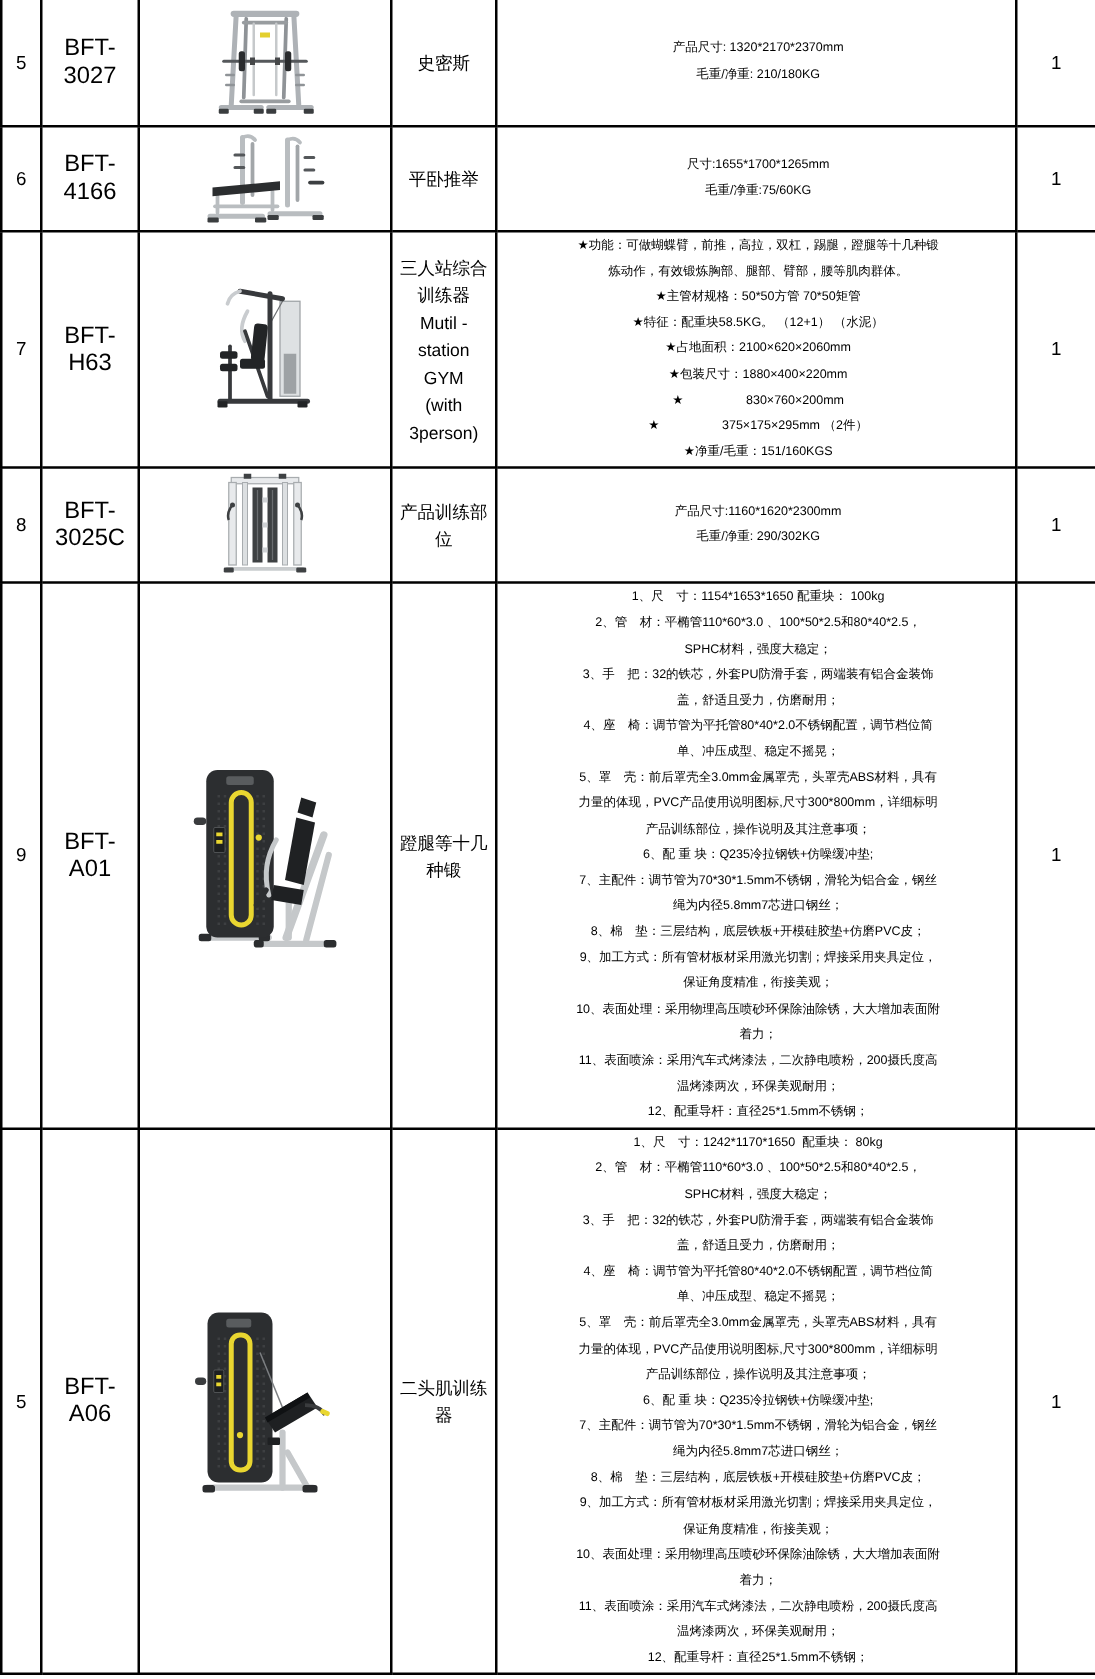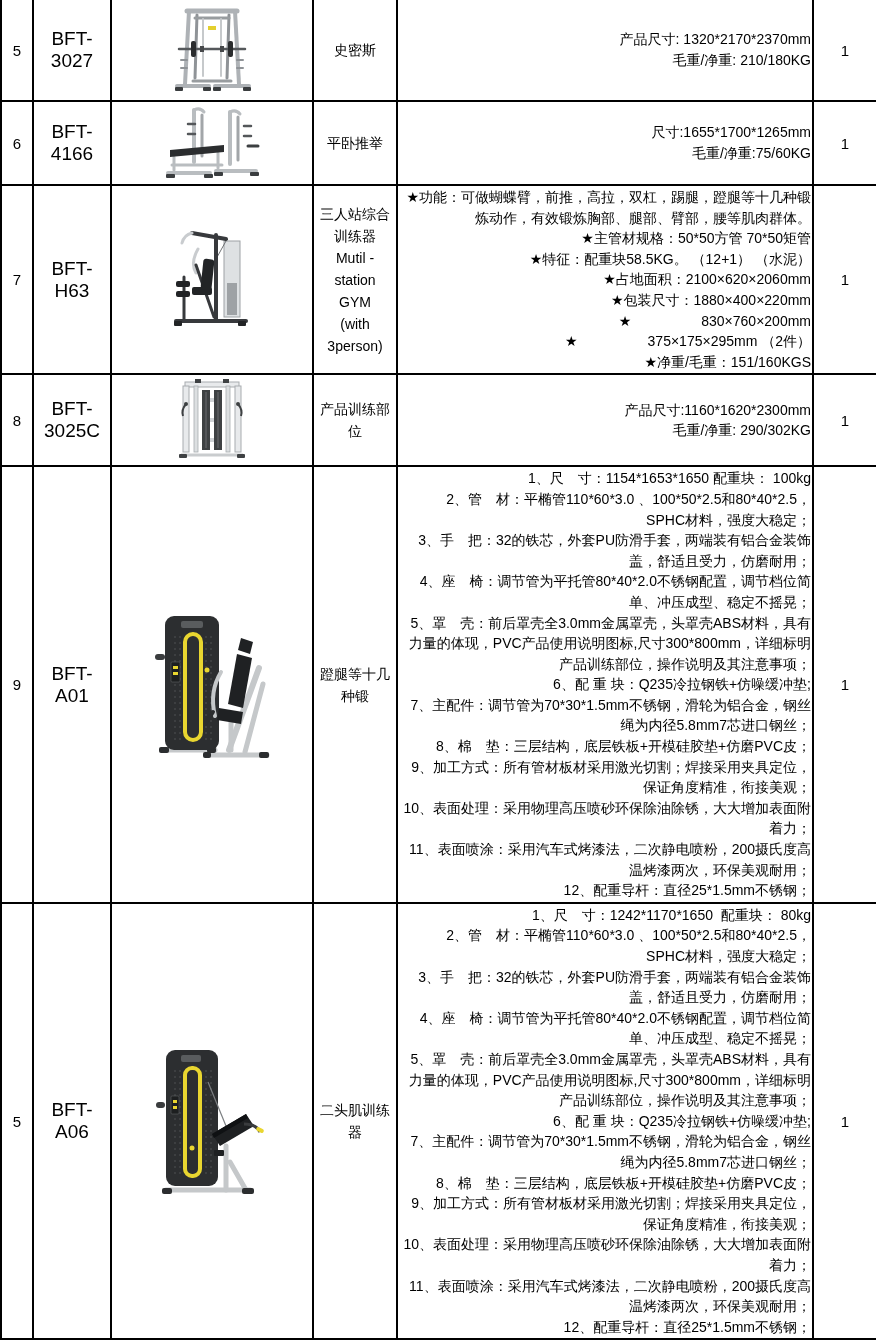--- a/index.html
+++ b/index.html
@@ -6,21 +6,21 @@
   body{width:876px;height:1343px;overflow:hidden;
        font-family:"Liberation Sans","DejaVu Sans",sans-serif;color:#000;}
   table{border-collapse:collapse;table-layout:fixed;width:876px;}
   td{border:2px solid #000;vertical-align:middle;overflow:hidden;}
   tr.first td{border-top:none;}
   .c-num{text-align:center;font-size:15px;}
   .c-model{text-align:center;font-size:19px;letter-spacing:0;padding:0 1px;}
   .c-img{text-align:center;}
   .c-img svg{display:block;margin:0 auto;}
   .c-name{text-align:center;font-size:14px;line-height:22px;white-space:pre-line;padding:0 2px;}
-  .c-spec{font-size:14px;line-height:20.6px;white-space:pre-wrap;text-align:right;
+  .c-spec{font-size:10px;line-height:20.6px;white-space:pre-wrap;text-align:center;
           padding:1px 1px 1px 4px;word-break:break-word;margin-top:28px;}
   .c-qty{text-align:center;font-size:15px;}
 </style>
 </head>
 <body>
 
 <table>
   <colgroup>
     <col style="width:32px">
       <col style="width:78px">

